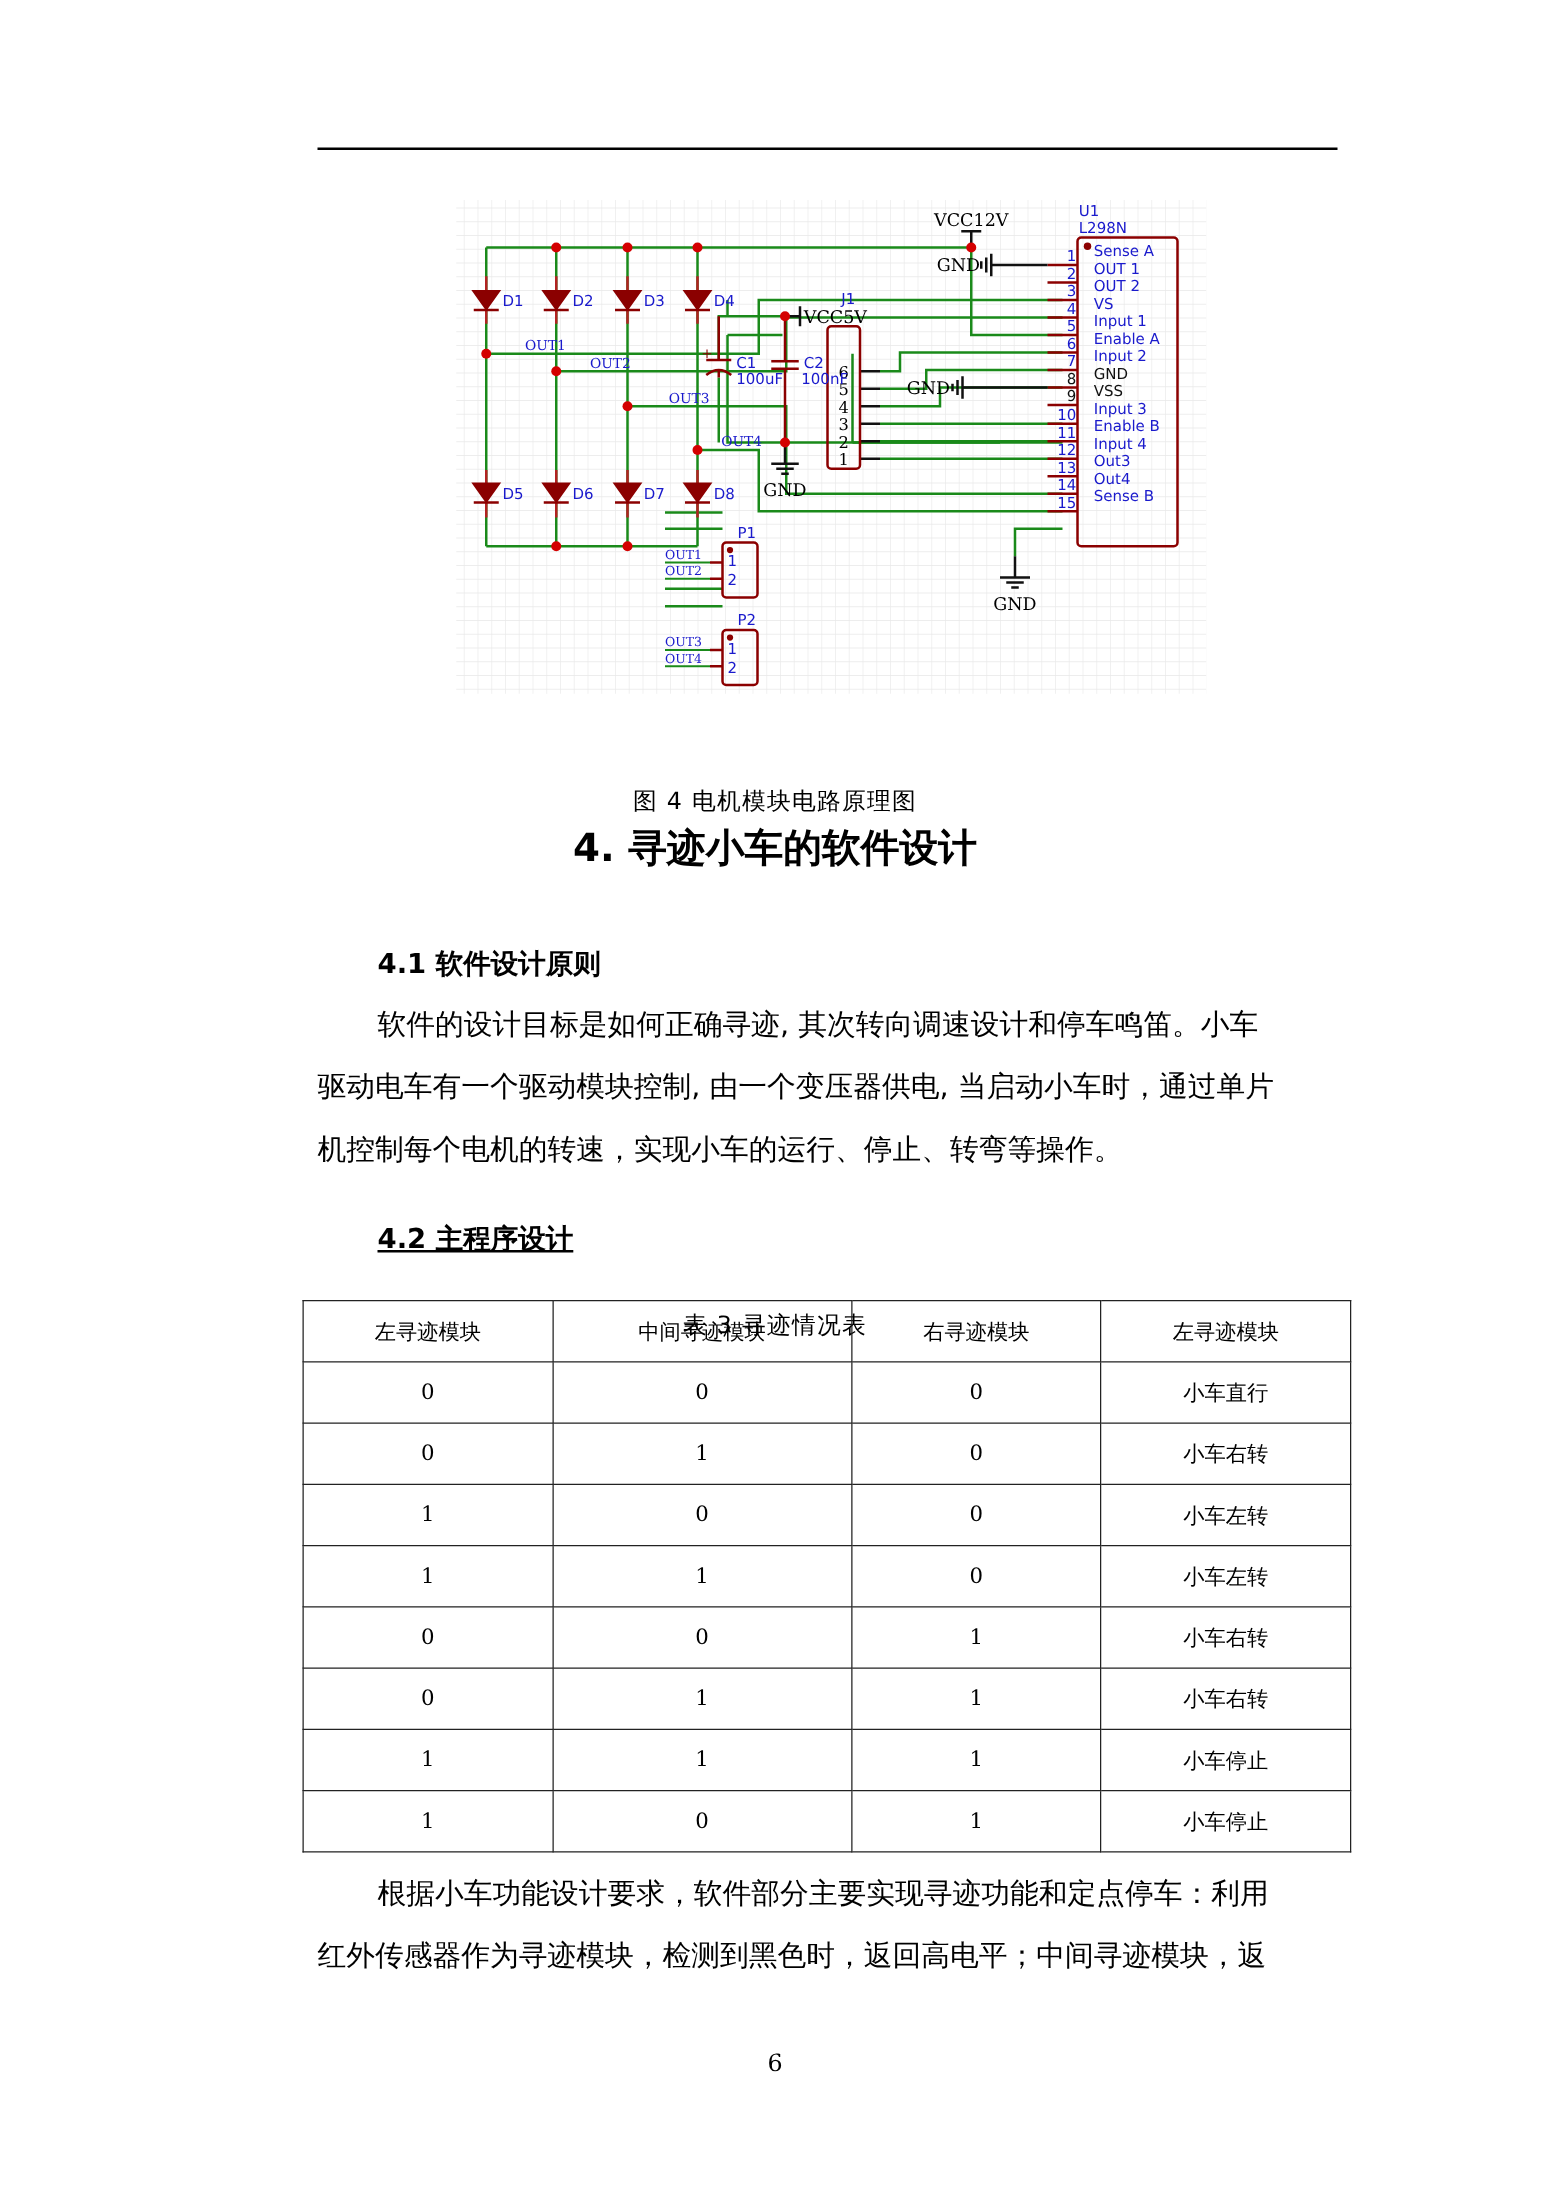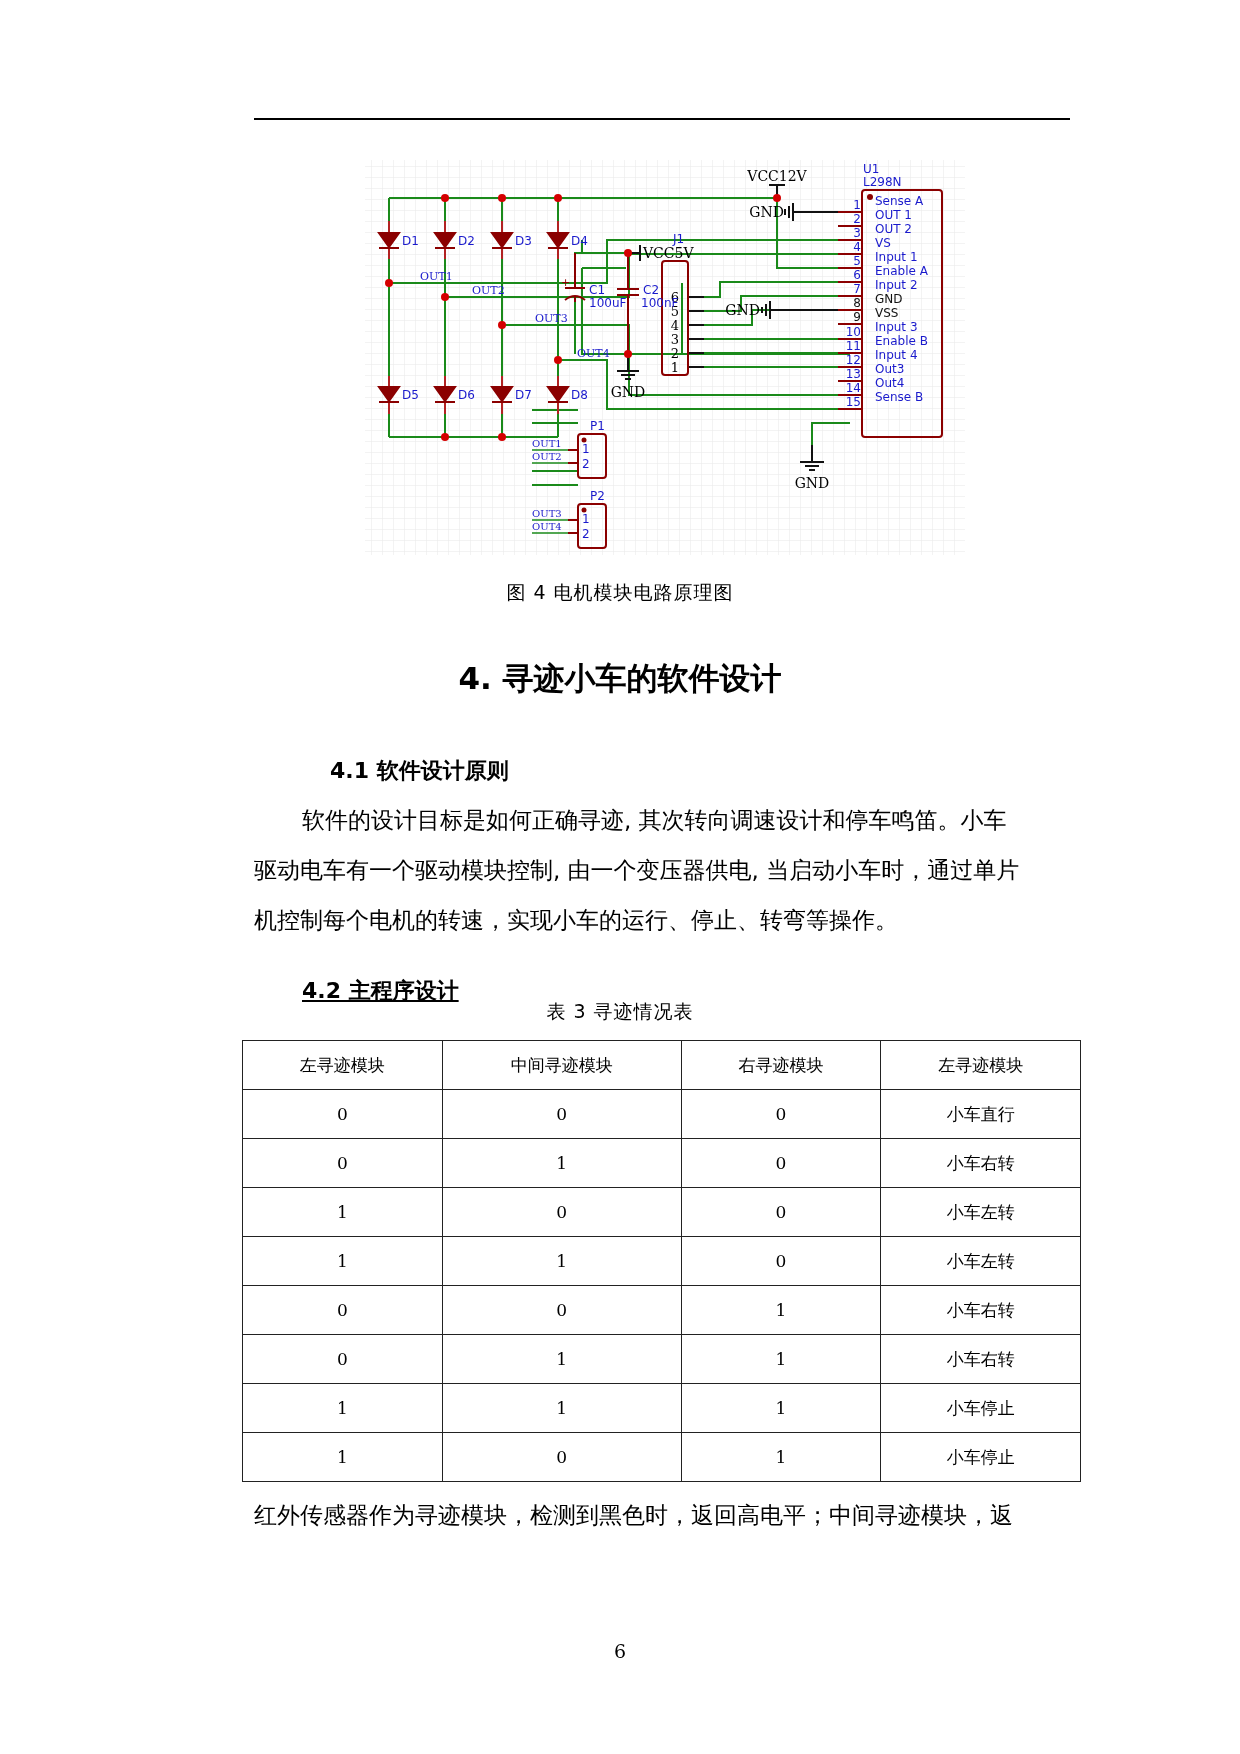--- a/index.html
+++ b/index.html
@@ -2,27 +2,27 @@
 <html><head>
 <meta charset="utf-8">
 <style>
   html, body { margin: 0; padding: 0; background: #ffffff; }
   body { width: 1240px; height: 1754px; position: relative; overflow: hidden;
          font-family: "DejaVu Serif", "Liberation Serif", serif; color: #000; }
   .header-rule { position: absolute; left: 254px; top: 118px; width: 816px; height: 2px; background: #000; }
   .figure { position: absolute; left: 360px; top: 155px; width: 610px; height: 405px; }
   .figure svg { width: 610px; height: 405px; display: block; }
   .caption { position: absolute; left: 0; width: 1240px; text-align: center; font-size: 19px;
-             font-family: "DejaVu Sans", "Liberation Sans", sans-serif; letter-spacing: 1px; }
+             font-family: "DejaVu Sans", "Liberation Sans", sans-serif; letter-spacing: 1px; margin-top: 48px; }
   .fig-caption { top: 580px; }
   .chapter-title { position: absolute; left: 0; width: 1240px; top: 658px; text-align: center;
              font-family: "DejaVu Sans", "Liberation Sans", sans-serif; font-weight: bold; font-size: 31px; }
   .section-title { position: absolute; left: 302px; font-family: "DejaVu Sans", "Liberation Sans", sans-serif;
              font-weight: bold; font-size: 22px; }
-  .sec1 { top: 756px; margin-left: 28px; }
+  .sec1 { top: 756px; }
   .sec2 { top: 976px; text-decoration: underline; }
   .para { position: absolute; left: 254px; width: 820px; font-size: 23px; line-height: 50px;
           font-family: "DejaVu Sans", "Liberation Sans", sans-serif; text-align: justify; }
   .para .line { display: block; white-space: nowrap; }
   .para .indent { padding-left: 48px; }
   .p1 { top: 795px; }
   .p2 { top: 1490px; }
   .table-caption { top: 999px; font-size: 19px; }
   table.data { position: absolute; left: 242px; top: 1040px; width: 839px; border-collapse: collapse;
                font-size: 17px; }
@@ -403,16 +403,17 @@
     <tr>
       <td class="num">1</td>
       <td class="num">0</td>
       <td class="num">1</td>
       <td class="state">小车停止</td>
     </tr>
   </tbody>
 </table>
 
 <div class="para p2">
+  <span class="line indent">根据小车功能设计要求，软件部分主要实现寻迹功能和定点停车：利用</span>
   <span class="line">红外传感器作为寻迹模块，检测到黑色时，返回高电平；中间寻迹模块，返</span>
 </div>
 
 <div class="page-number">6</div>
 
 </body></html>

